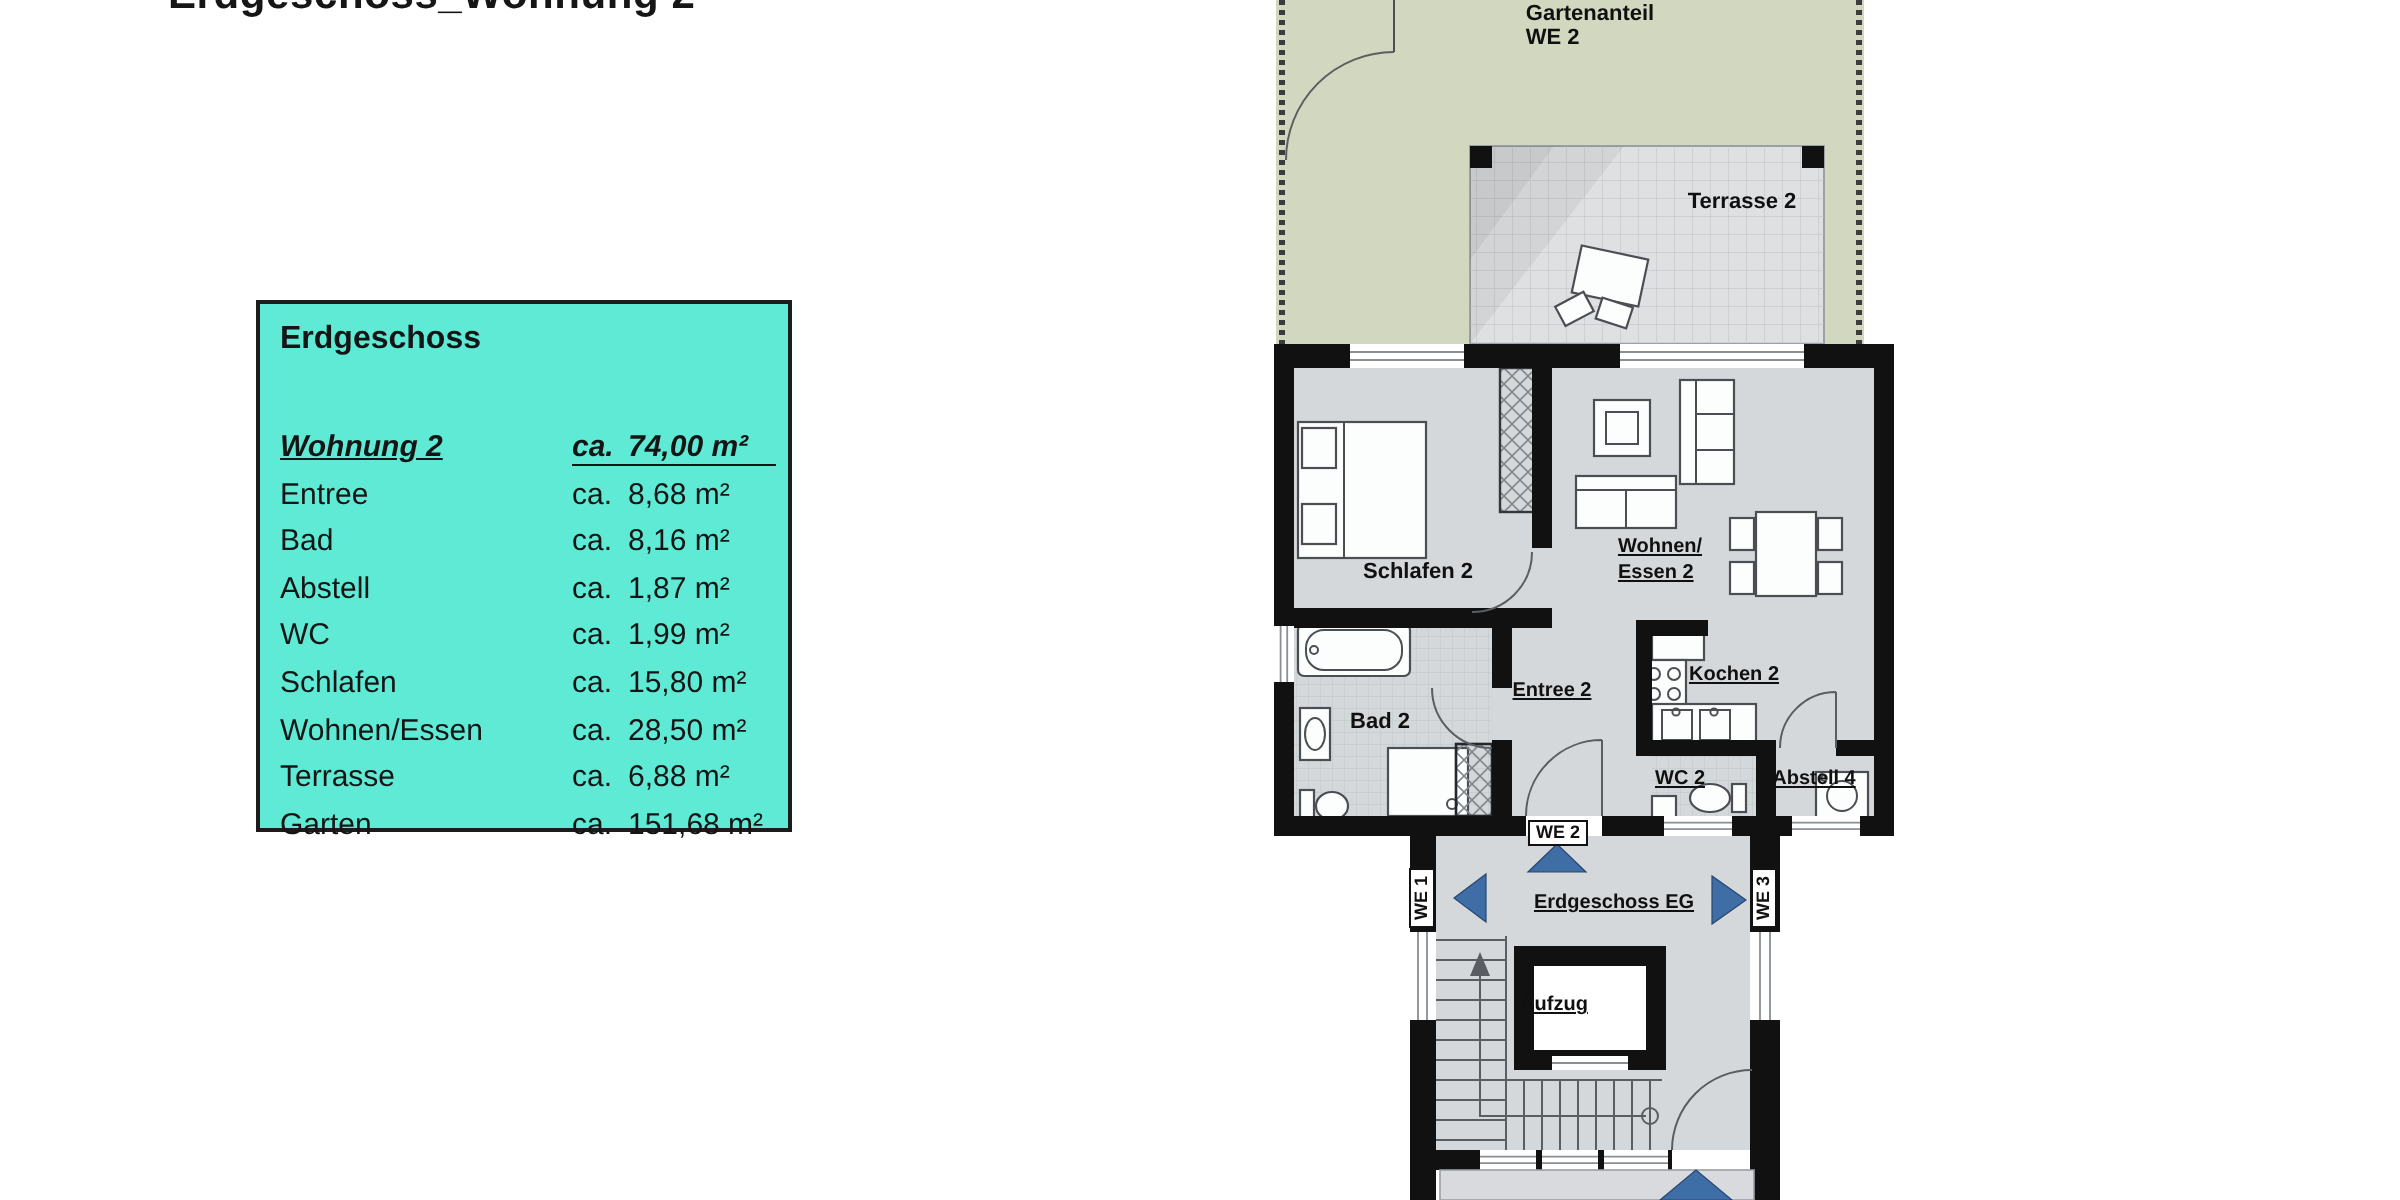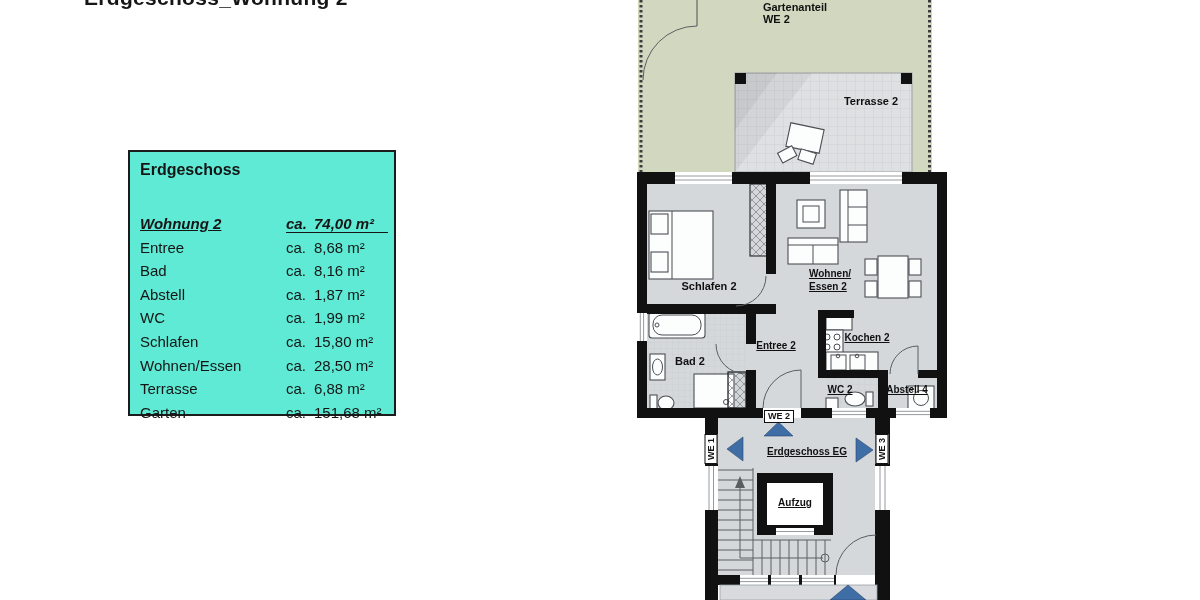--- a/index.html
+++ b/index.html
@@ -309,17 +309,17 @@
   <div class="lbl s" style="left:830px;top:268px">
     <div>Wohnen/</div>
     <div>Essen 2</div>
   </div>
   <div class="lbl s" style="left:776px;top:340px">Entree 2</div>
   <div class="lbl" style="left:690px;top:355px">Bad 2</div>
   <div class="lbl s" style="left:867px;top:332px">Kochen 2</div>
   <div class="lbl s" style="left:840px;top:384px">WC 2</div>
   <div class="lbl s" style="left:907px;top:384px">Abstell 4</div>
   <div class="lbl s" style="left:807px;top:446px">Erdgeschoss EG</div>
-  <div class="lbl s" style="left:795px;top:497px">Aufzug</div>
+  <div class="lbl s" style="left:777px;top:497px">Aufzug</div>
   <div class="tag h" style="left:779px;top:410px">WE 2</div>
   <div class="tag vert" style="left:711px;top:449px">WE 1</div>
   <div class="tag vert" style="left:882px;top:449px">WE 3</div>
 </div>
 
 </body></html>

